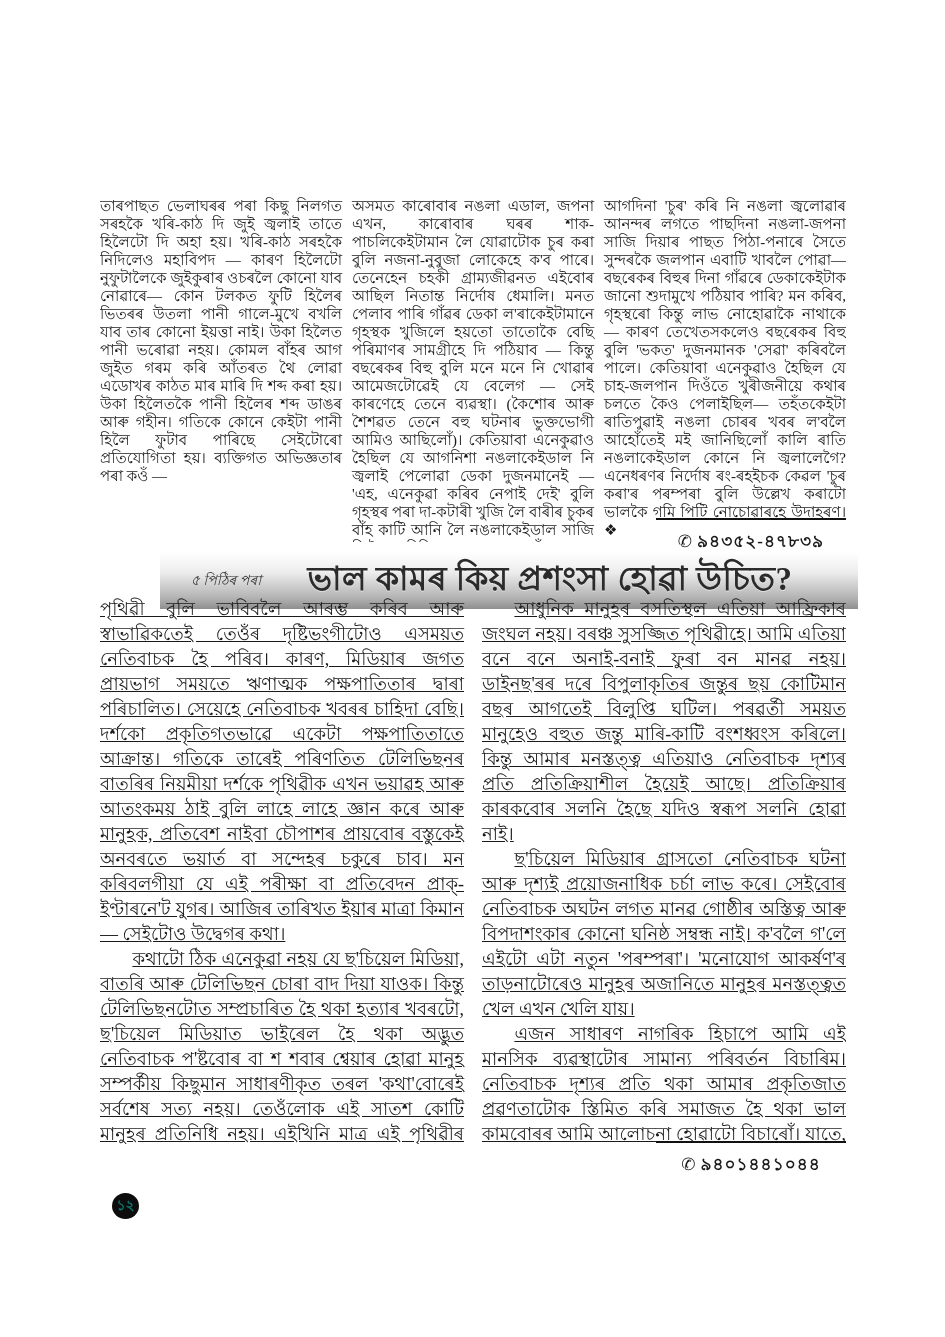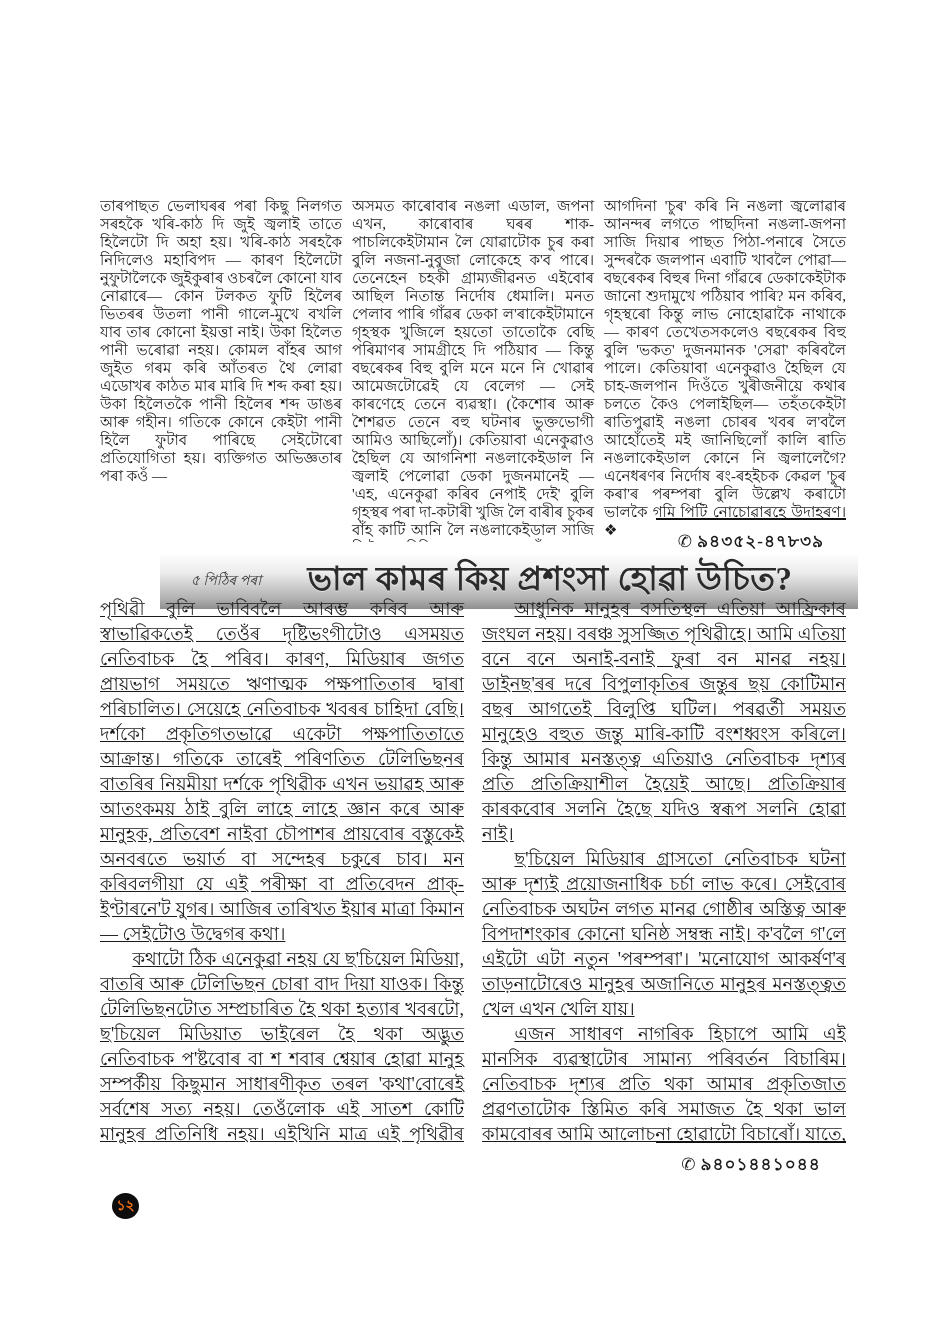--- a/index.html
+++ b/index.html
@@ -53,21 +53,21 @@
   }
   .main-cols .col{flex:1 1 0;text-align:justify;font-size:18px;line-height:25px;text-decoration:underline;}
   .main-cols .col p{margin:0;}
 
   
   .footer{
     position:absolute;left:100px;top:1185px;width:746px;height:42px;
     display:flex;align-items:center;justify-content:space-between;
   }
   .page-number{
-    width:27px;height:26px;border-radius:50%;background:#0d0d0d;color:#f97316;
+    width:27px;height:26px;border-radius:50%;background:#0d0d0d;color:#0f766e;
     display:flex;align-items:center;justify-content:center;
     font-size:14px;font-weight:bold;margin-left:12px;
   }
   .footer-right{
     font-size:22px;font-weight:bold;color:#0d0d0d;display:flex;align-items:center;gap:4px;
   }
   .masthead{letter-spacing:0.5px;}
   .footer-ornament{font-size:16px;line-height:1;}
 </style>
 </head>

